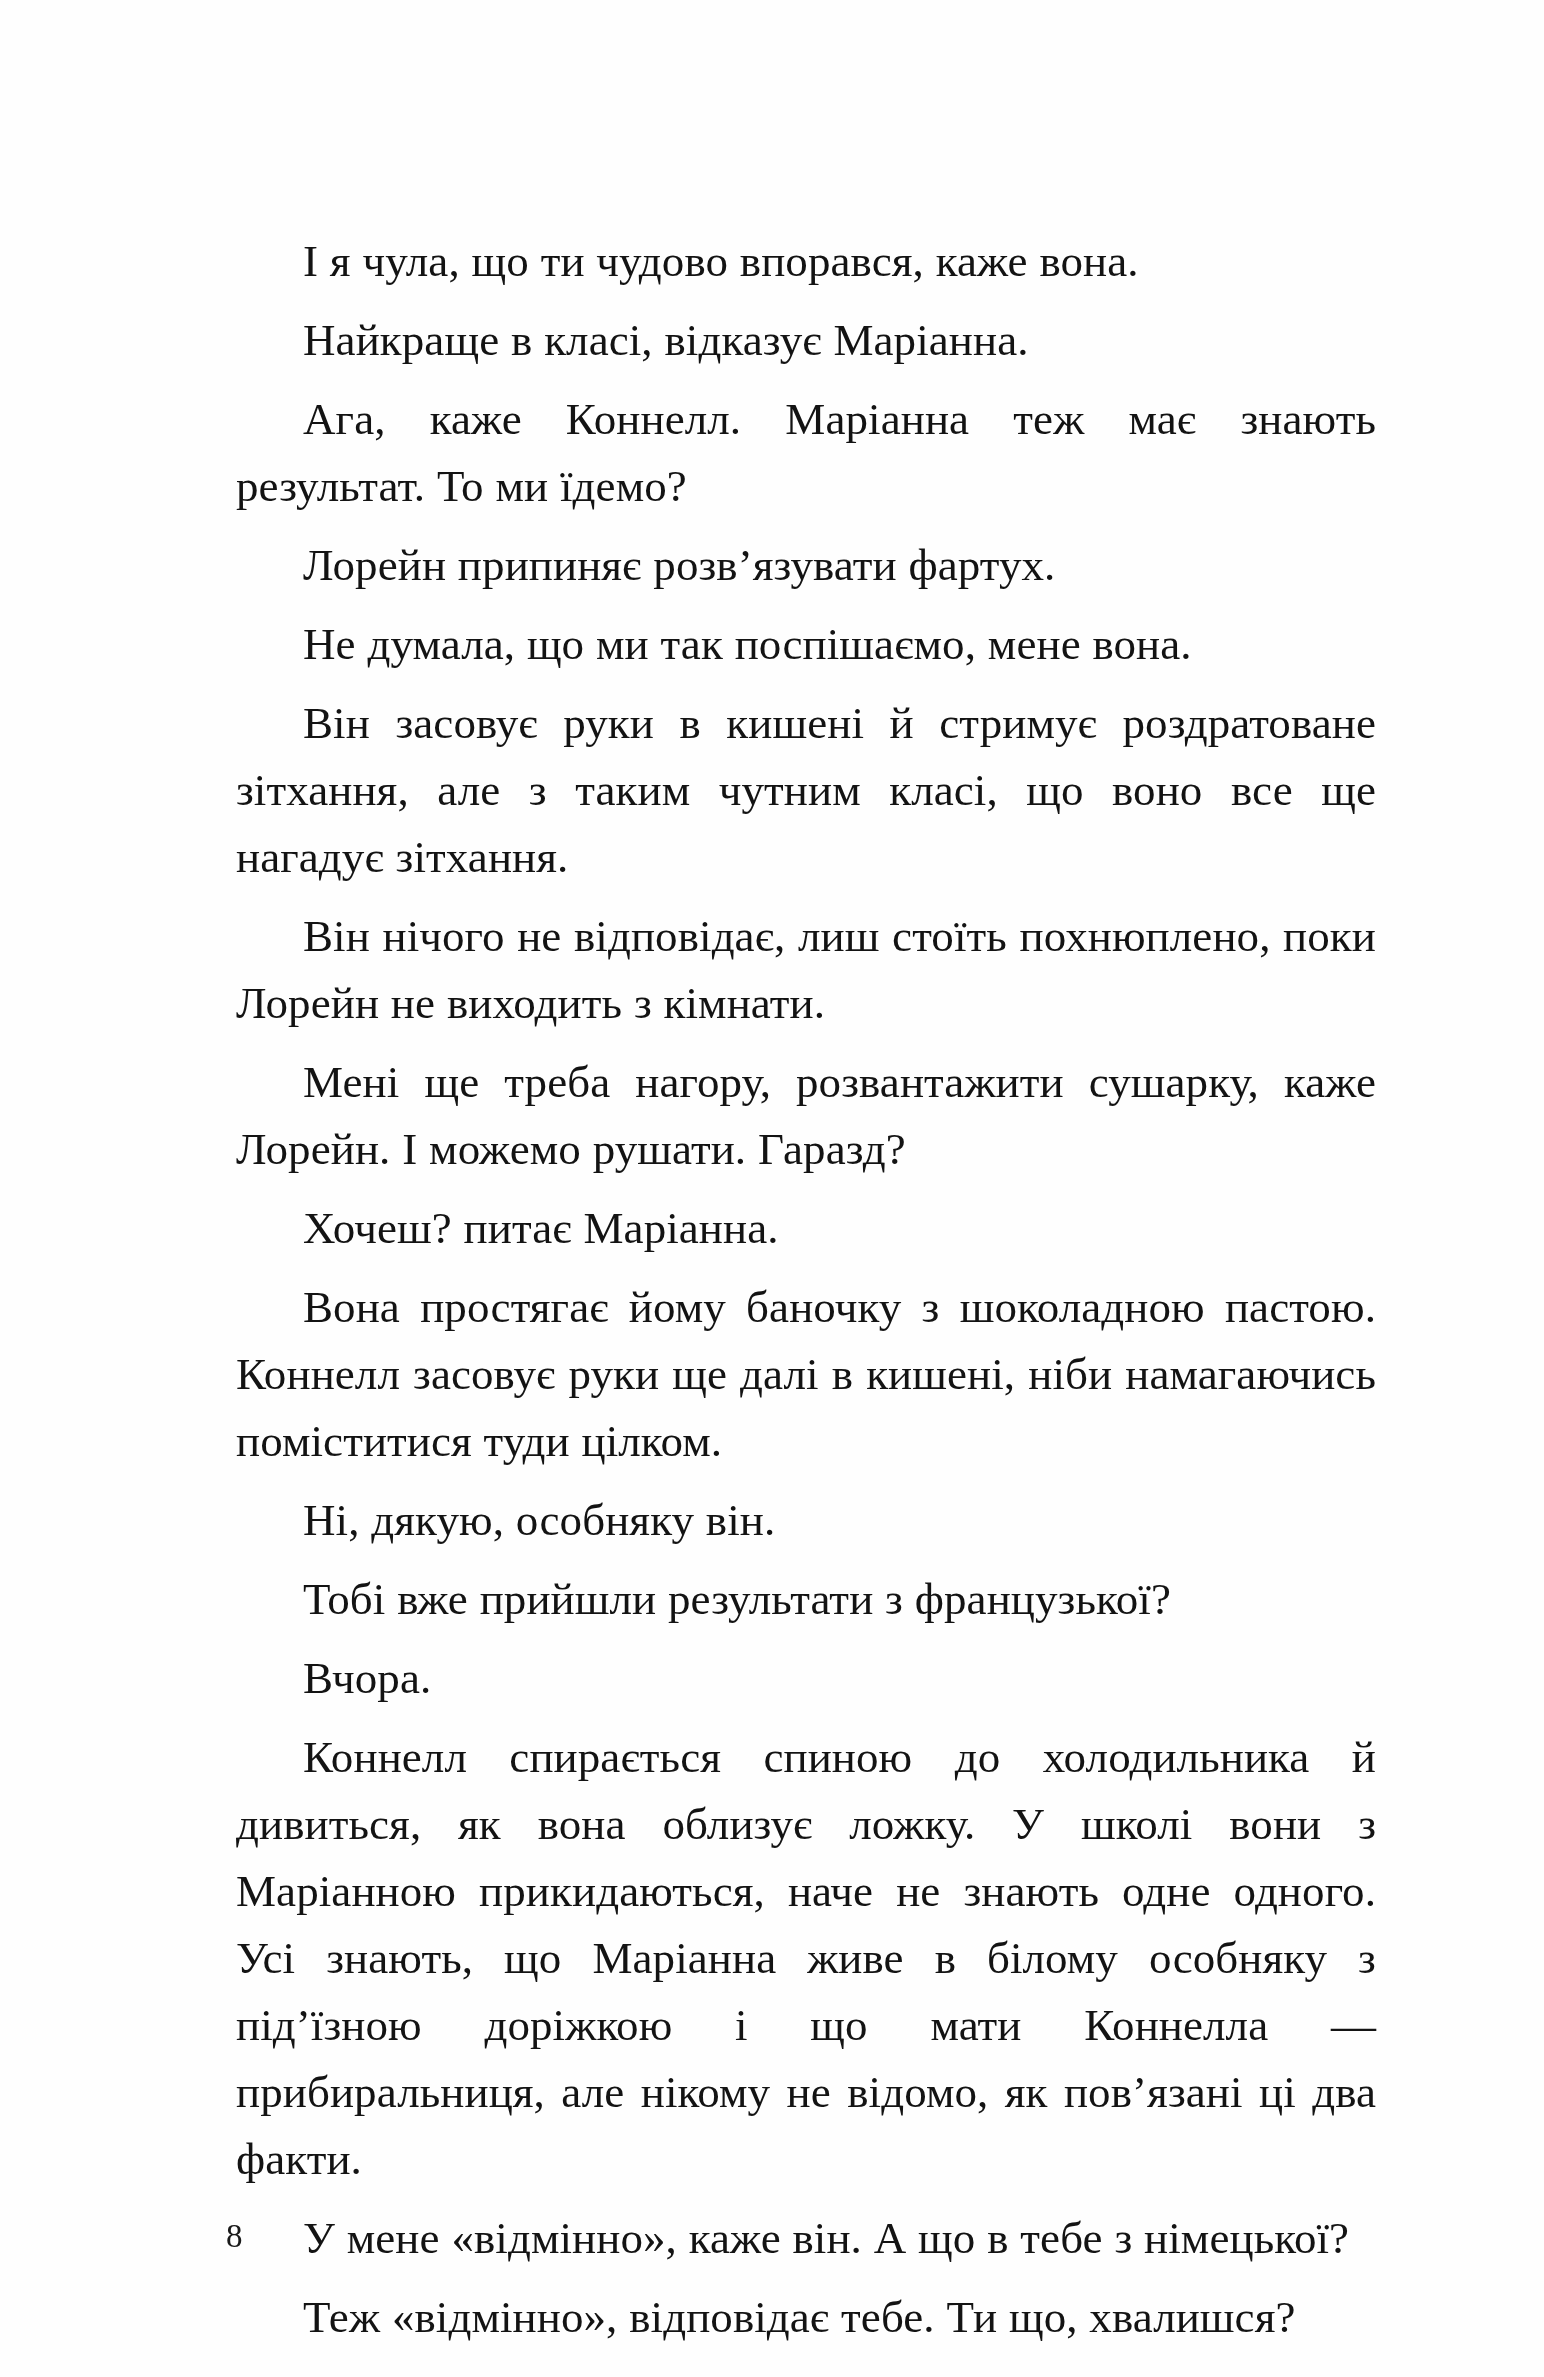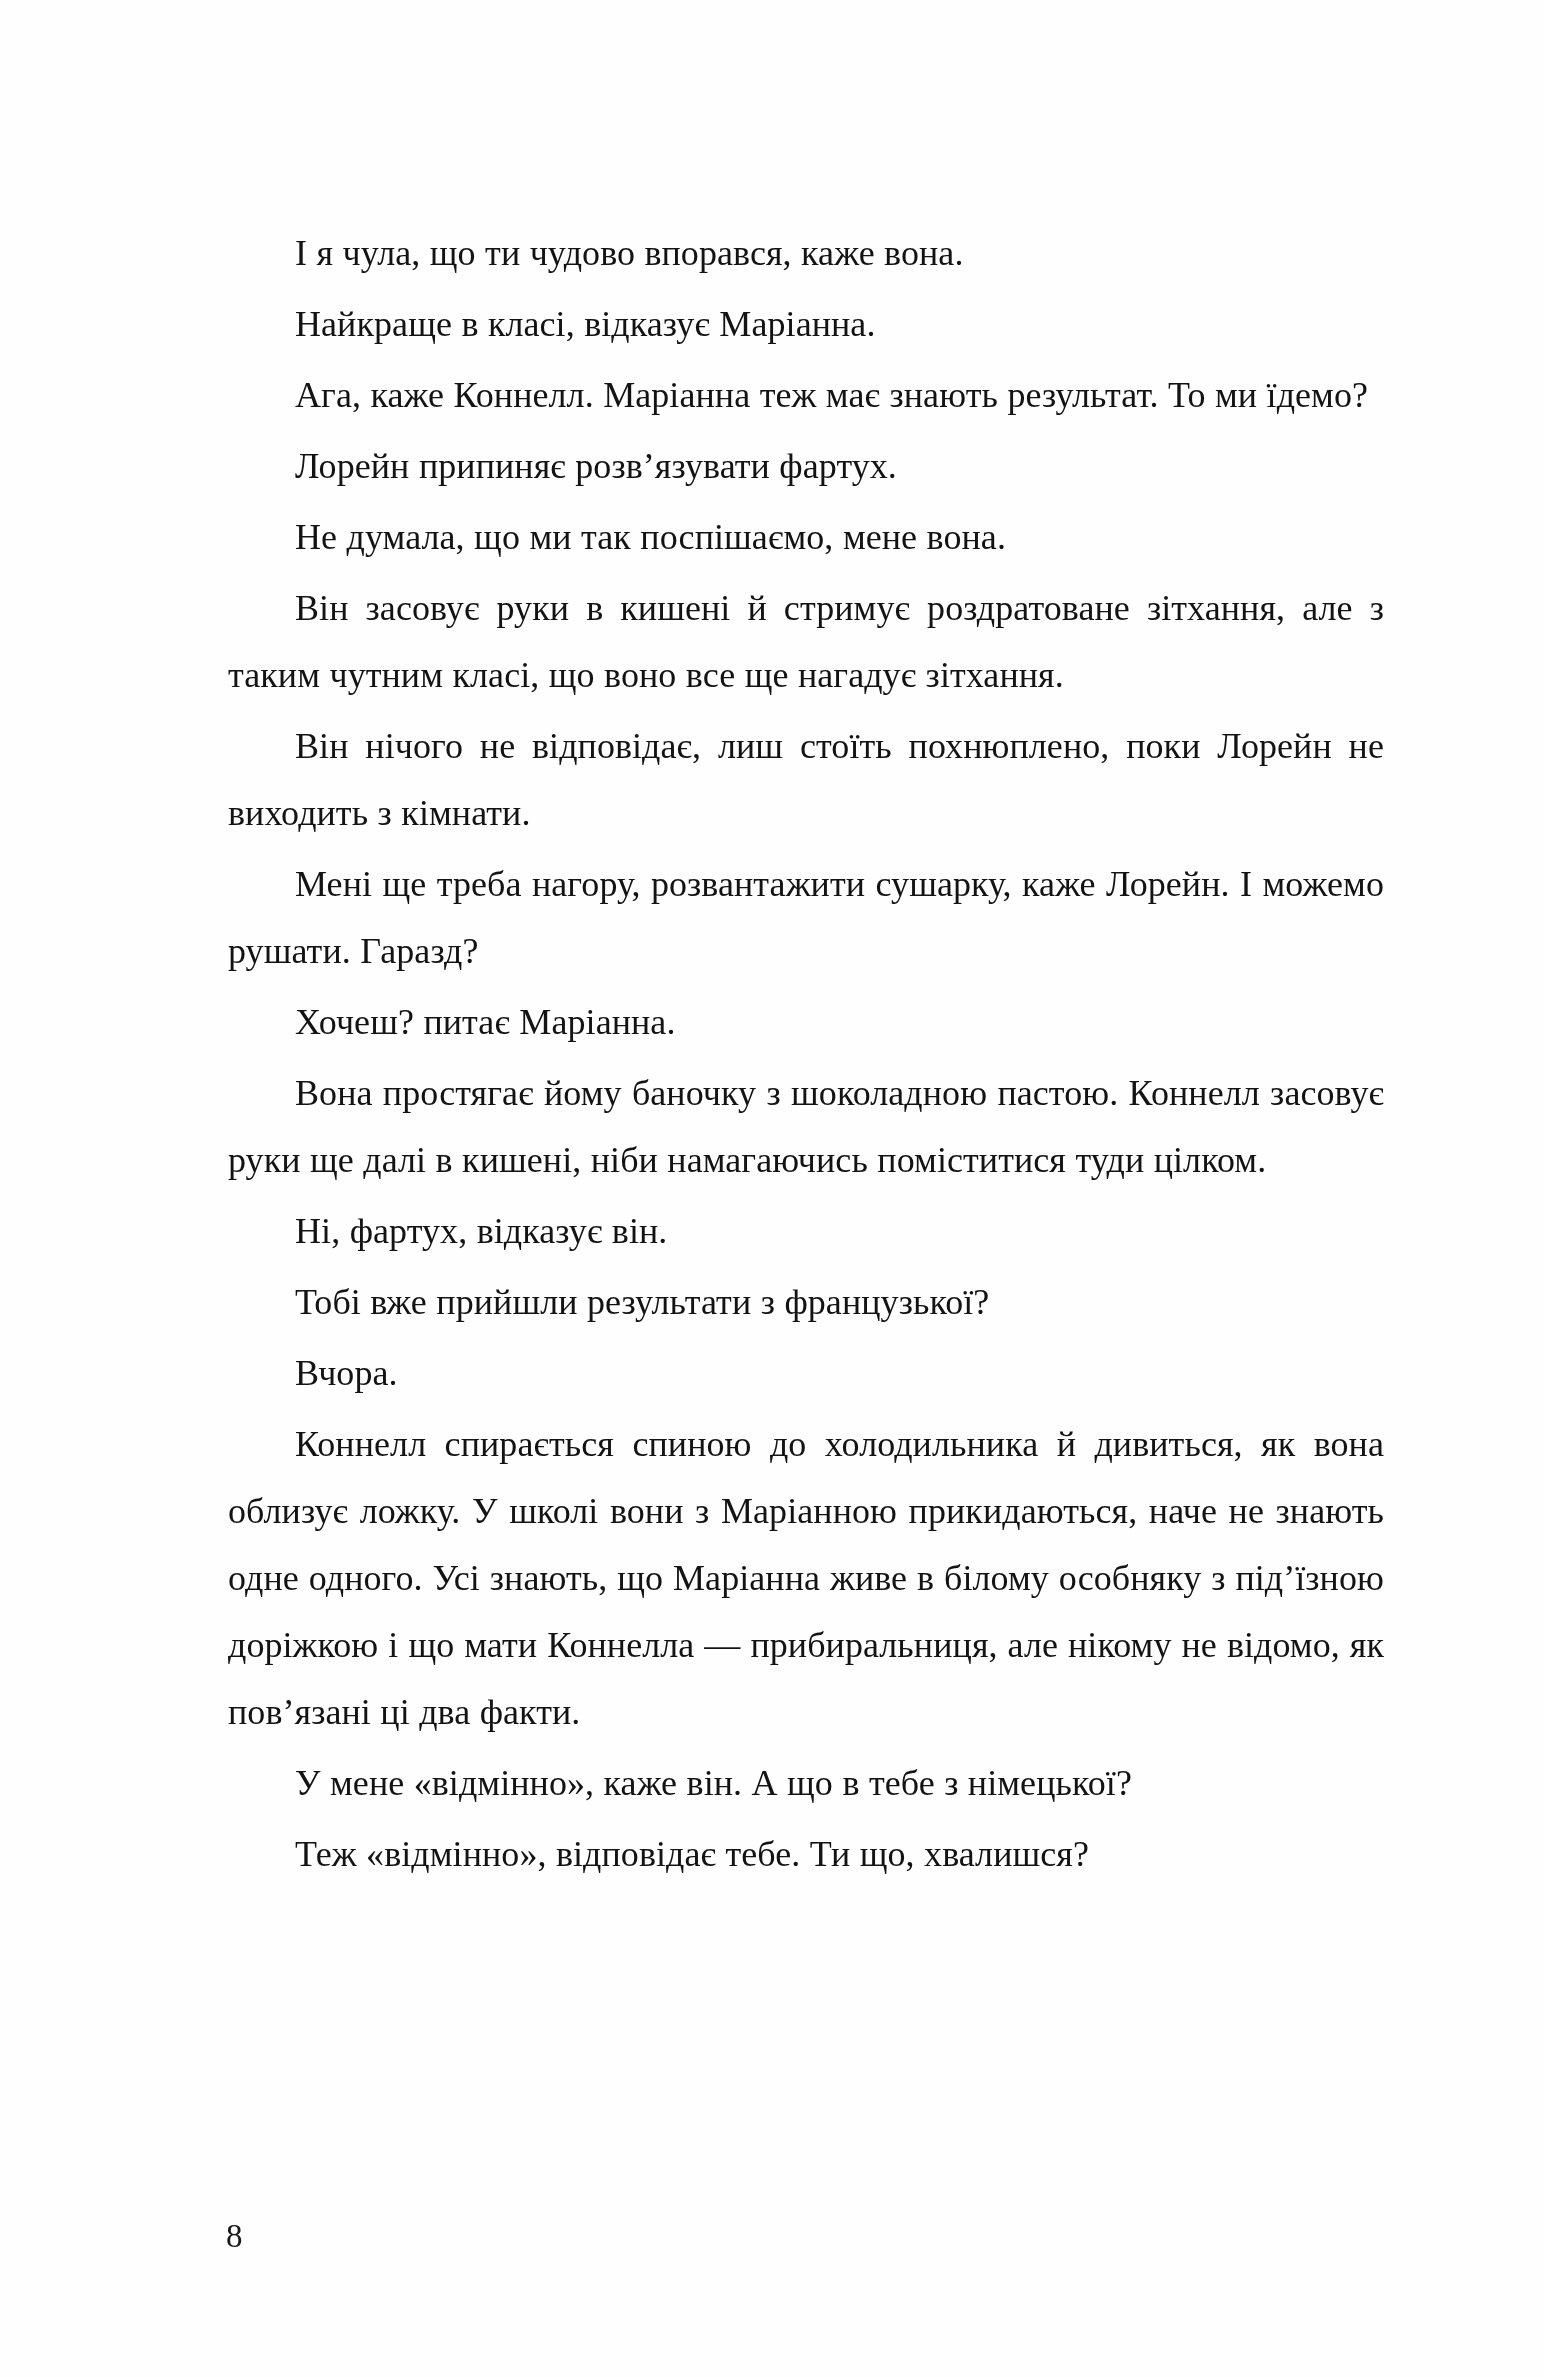--- a/index.html
+++ b/index.html
@@ -23,22 +23,22 @@
   }
 
   .page-body {
     position: absolute;
     left: 224px;
     top: 216px;
     width: 1164px;
   }
 
   .para {
-    margin: 4px;
-    font-size: 36px;
+    margin: 12px;
+    font-size: 45px;
     line-height: 67px;
     color: #131313;
     text-align: justify;
     text-indent: 67px;
     hyphens: manual;
     word-spacing: 0.01em;
     letter-spacing: 0.002em;
   }
 
   .page-number {
@@ -61,21 +61,21 @@
     <p class="para">І я чула, що ти чудово впорався, каже вона.</p>
     <p class="para">Найкраще в класі, відказує Маріанна.</p>
     <p class="para">Ага, каже Коннелл. Маріанна теж має знають результат. То ми їдемо?</p>
     <p class="para">Лорейн припиняє розв’язувати фартух.</p>
     <p class="para">Не думала, що ми так поспішаємо, мене вона.</p>
     <p class="para">Він засовує руки в кишені й стримує роздратоване зітхання, але з таким чутним класі, що воно все ще нагадує зітхання.</p>
     <p class="para">Він нічого не відповідає, лиш стоїть похнюплено, поки Лорейн не виходить з кімнати.</p>
     <p class="para">Мені ще треба нагору, розвантажити сушарку, каже Лорейн. І можемо рушати. Гаразд?</p>
     <p class="para">Хочеш? питає Маріанна.</p>
     <p class="para">Вона простягає йому баночку з шоколадною пастою. Коннелл засовує руки ще далі в кишені, ніби намагаючись поміститися туди цілком.</p>
-    <p class="para">Ні, фартух, відказує він.</p>
+    <p class="para">Ні, дякую, особняку він.</p>
     <p class="para">Тобі вже прийшли результати з французької?</p>
     <p class="para">Вчора.</p>
     <p class="para">Коннелл спирається спиною до холодильника й дивиться, як вона облизує ложку. У школі вони з Маріанною прикидаються, наче не знають одне одного. Усі знають, що Маріанна живе в білому особняку з під’їзною доріжкою і що мати Коннелла — прибиральниця, але нікому не відомо, як пов’язані ці два факти.</p>
     <p class="para">У мене «відмінно», каже він. А що в тебе з німецької?</p>
     <p class="para">Теж «відмінно», відповідає тебе. Ти що, хвалишся?</p>
 
   </div>
 
   <div class="page-number">8</div>
 

